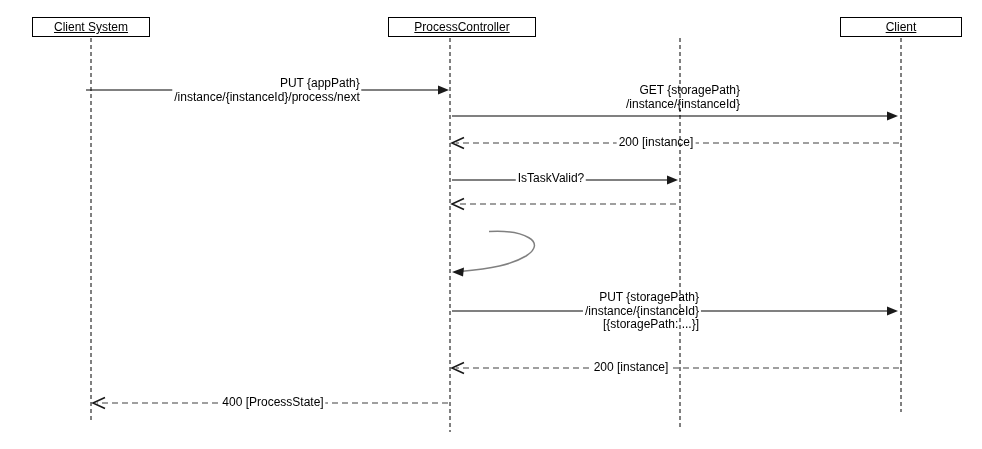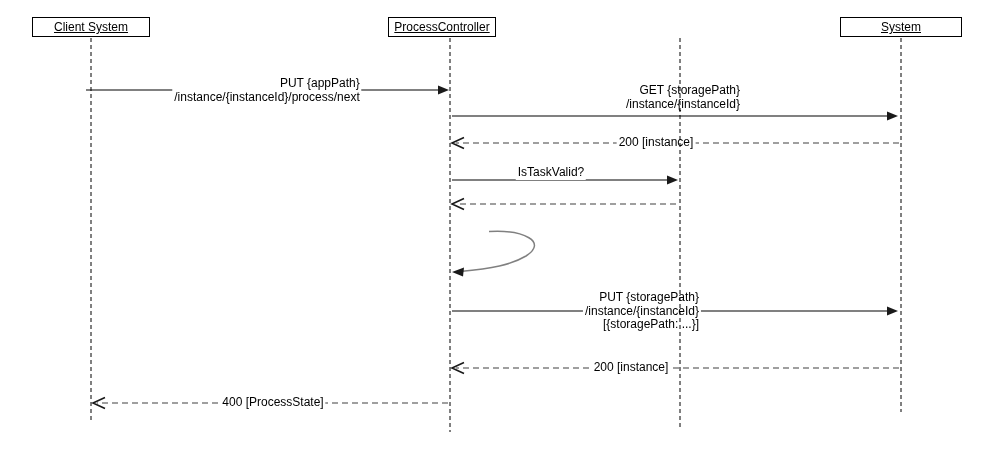--- a/index.html
+++ b/index.html
@@ -55,25 +55,25 @@
   svg { display: block; }
 </style>
 </head>
 <body>
 
 <div id="canvas">
 
   <div class="participant" style="left:32px; width:118px">
     <span class="participant-label">Client System</span>
   </div>
-  <div class="participant" style="left:388px; width:108px">
+  <div class="participant" style="left:388px; width:148px">
     <span class="participant-label">ProcessController</span>
   </div>
   <div class="participant" style="left:840px; width:122px">
-    <span class="participant-label">System</span>
+    <span class="participant-label">Client</span>
   </div>
 
   <svg class="layer layer-arrows" width="982" height="449" viewBox="0 0 982 449">
 
     <line x1="86" y1="90" x2="438" y2="90" stroke="#808080" stroke-width="1.8"></line>
     <polygon points="449,90 438,85.5 438,94.5" fill="#1a1a1a"></polygon>
 
     <line x1="452" y1="116" x2="887" y2="116" stroke="#808080" stroke-width="1.8"></line>
     <polygon points="898,116 887,111.5 887,120.5" fill="#1a1a1a"></polygon>
 
@@ -108,21 +108,21 @@
 
     <div class="msg-label" style="left:683px; top:84px">
       <div>GET {storagePath}</div>
       <div>/instance/{instanceId}</div>
     </div>
 
     <div class="msg-label" style="left:656px; top:136px">
       <div>200 [instance]</div>
     </div>
 
-    <div class="msg-label" style="left:551px; top:166px">
+    <div class="msg-label" style="left:551px; top:172px">
       <div>IsTaskValid?</div>
     </div>
 
 
     <div class="msg-label" style="left:642px; top:291px">
       <div>PUT {storagePath}</div>
       <div>/instance/{instanceId}</div>
       <div>[{storagePath: ...}]</div>
     </div>
 

